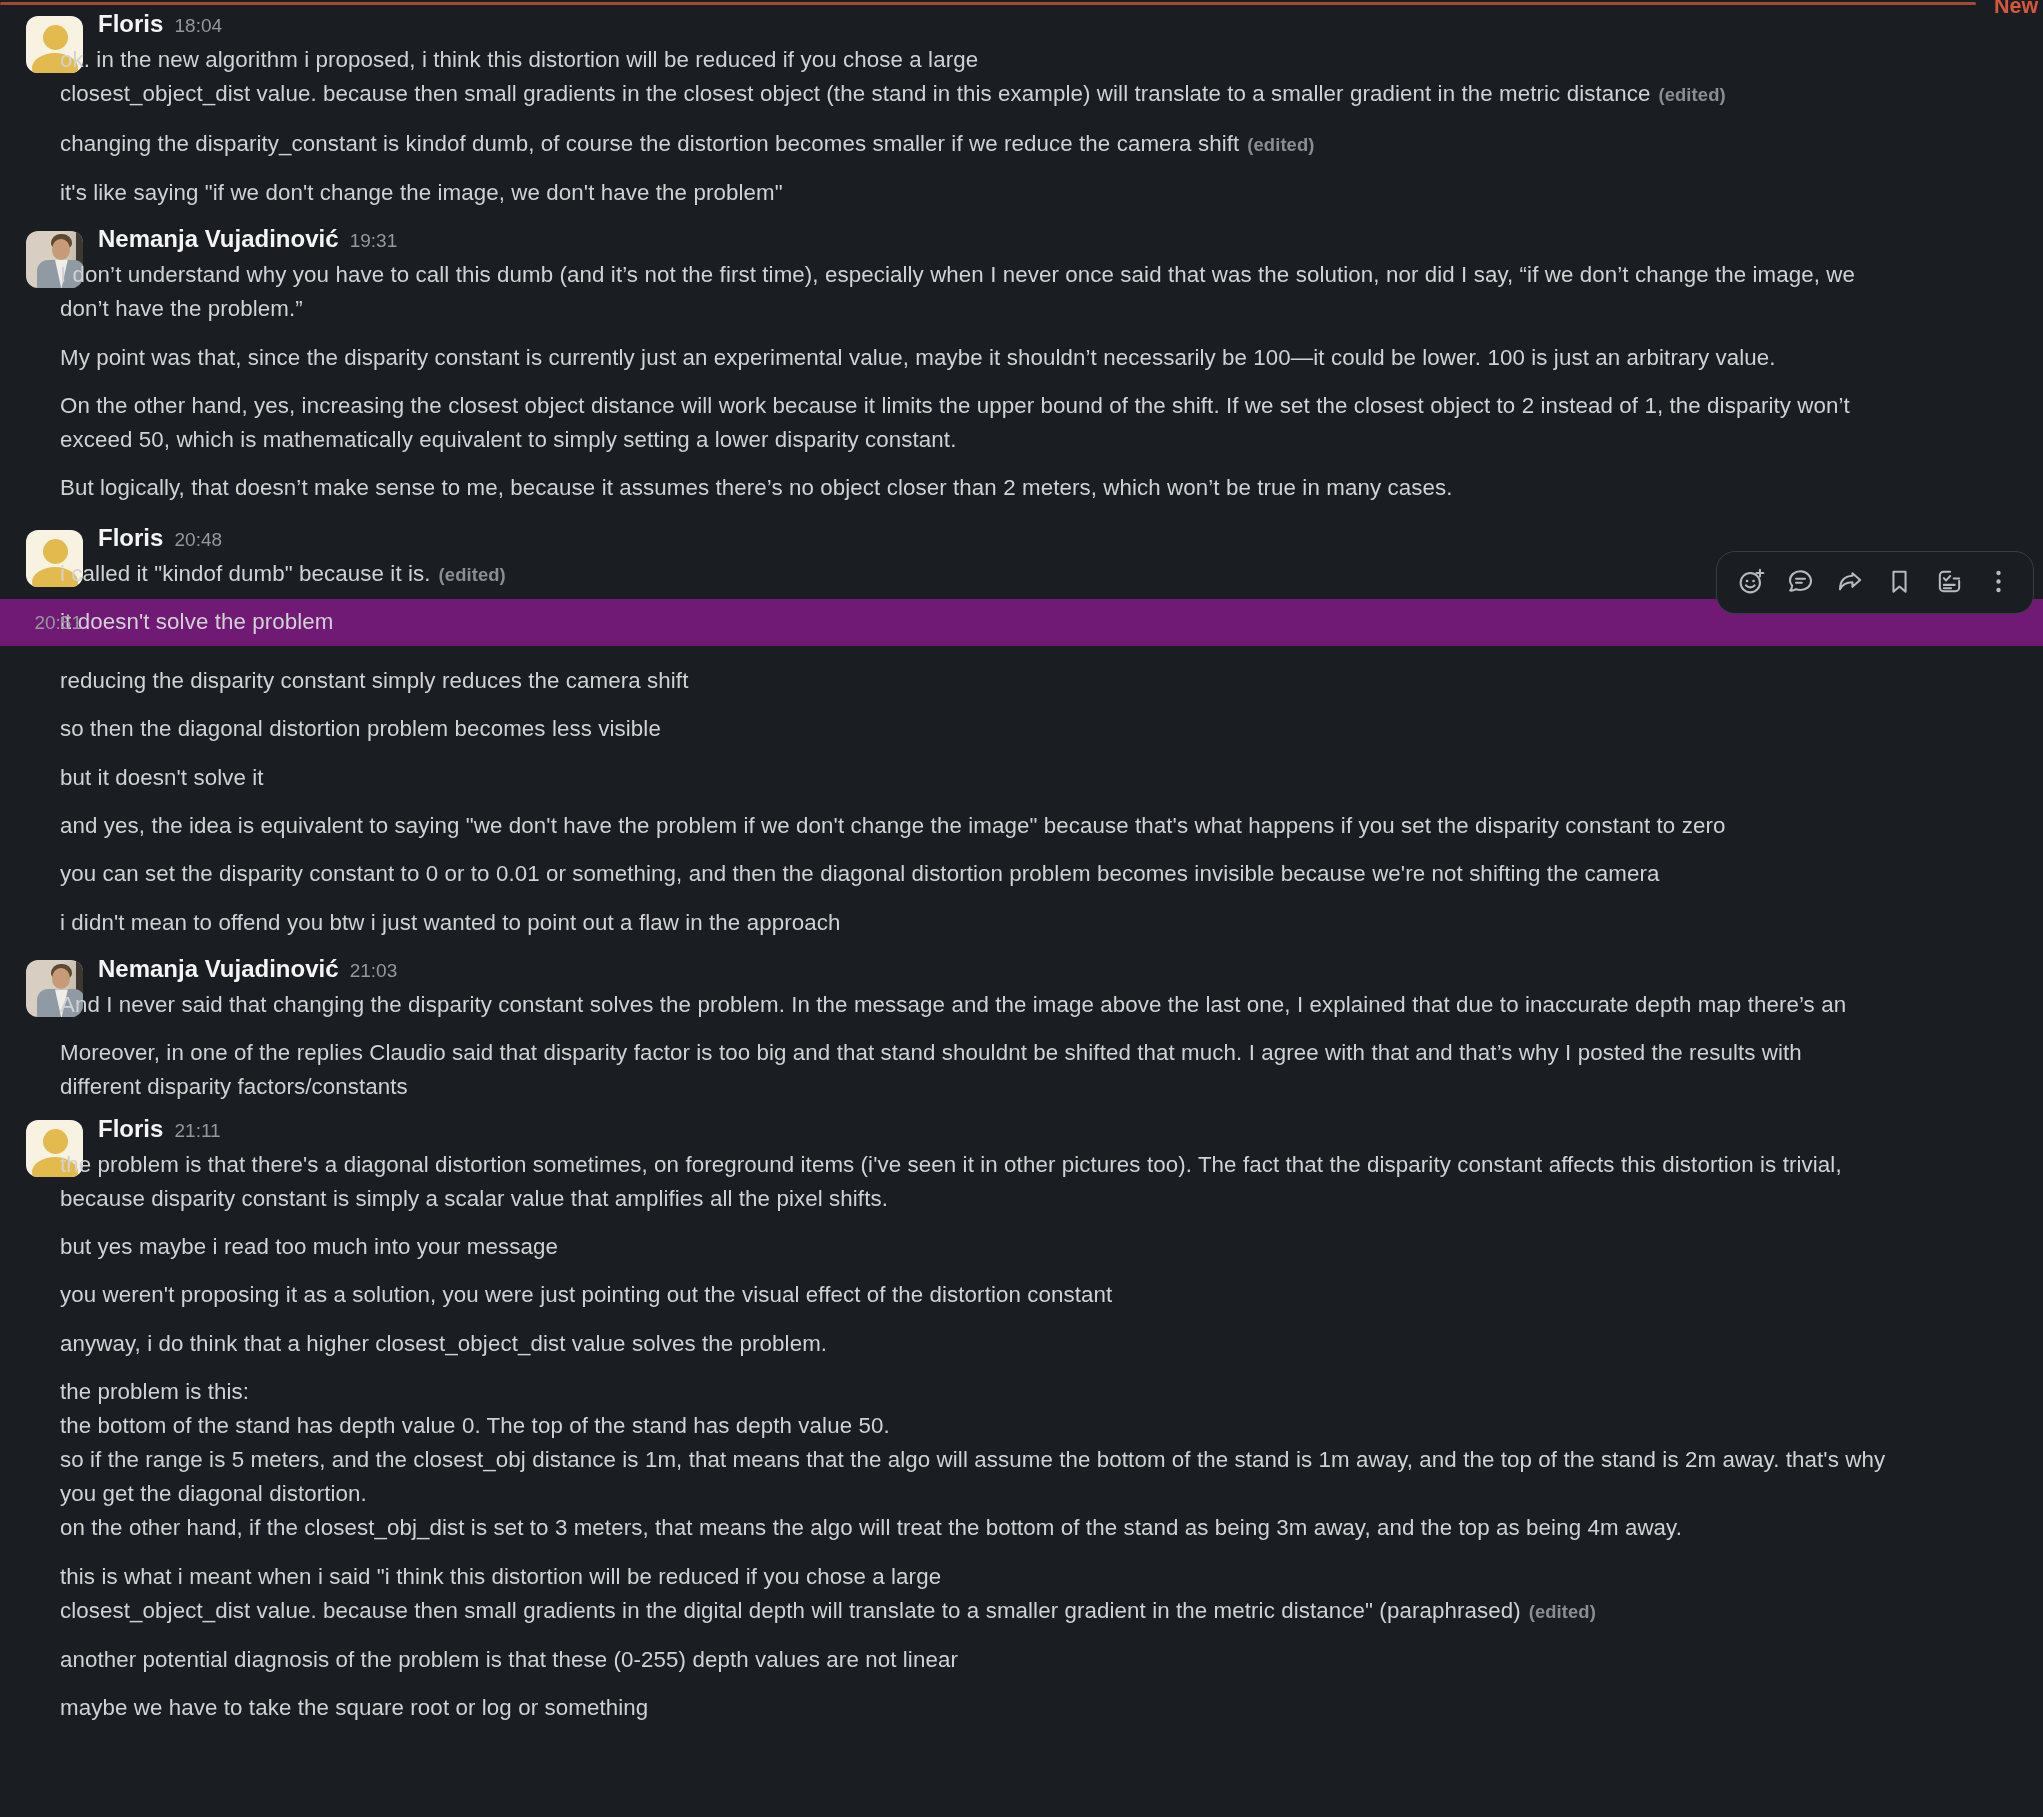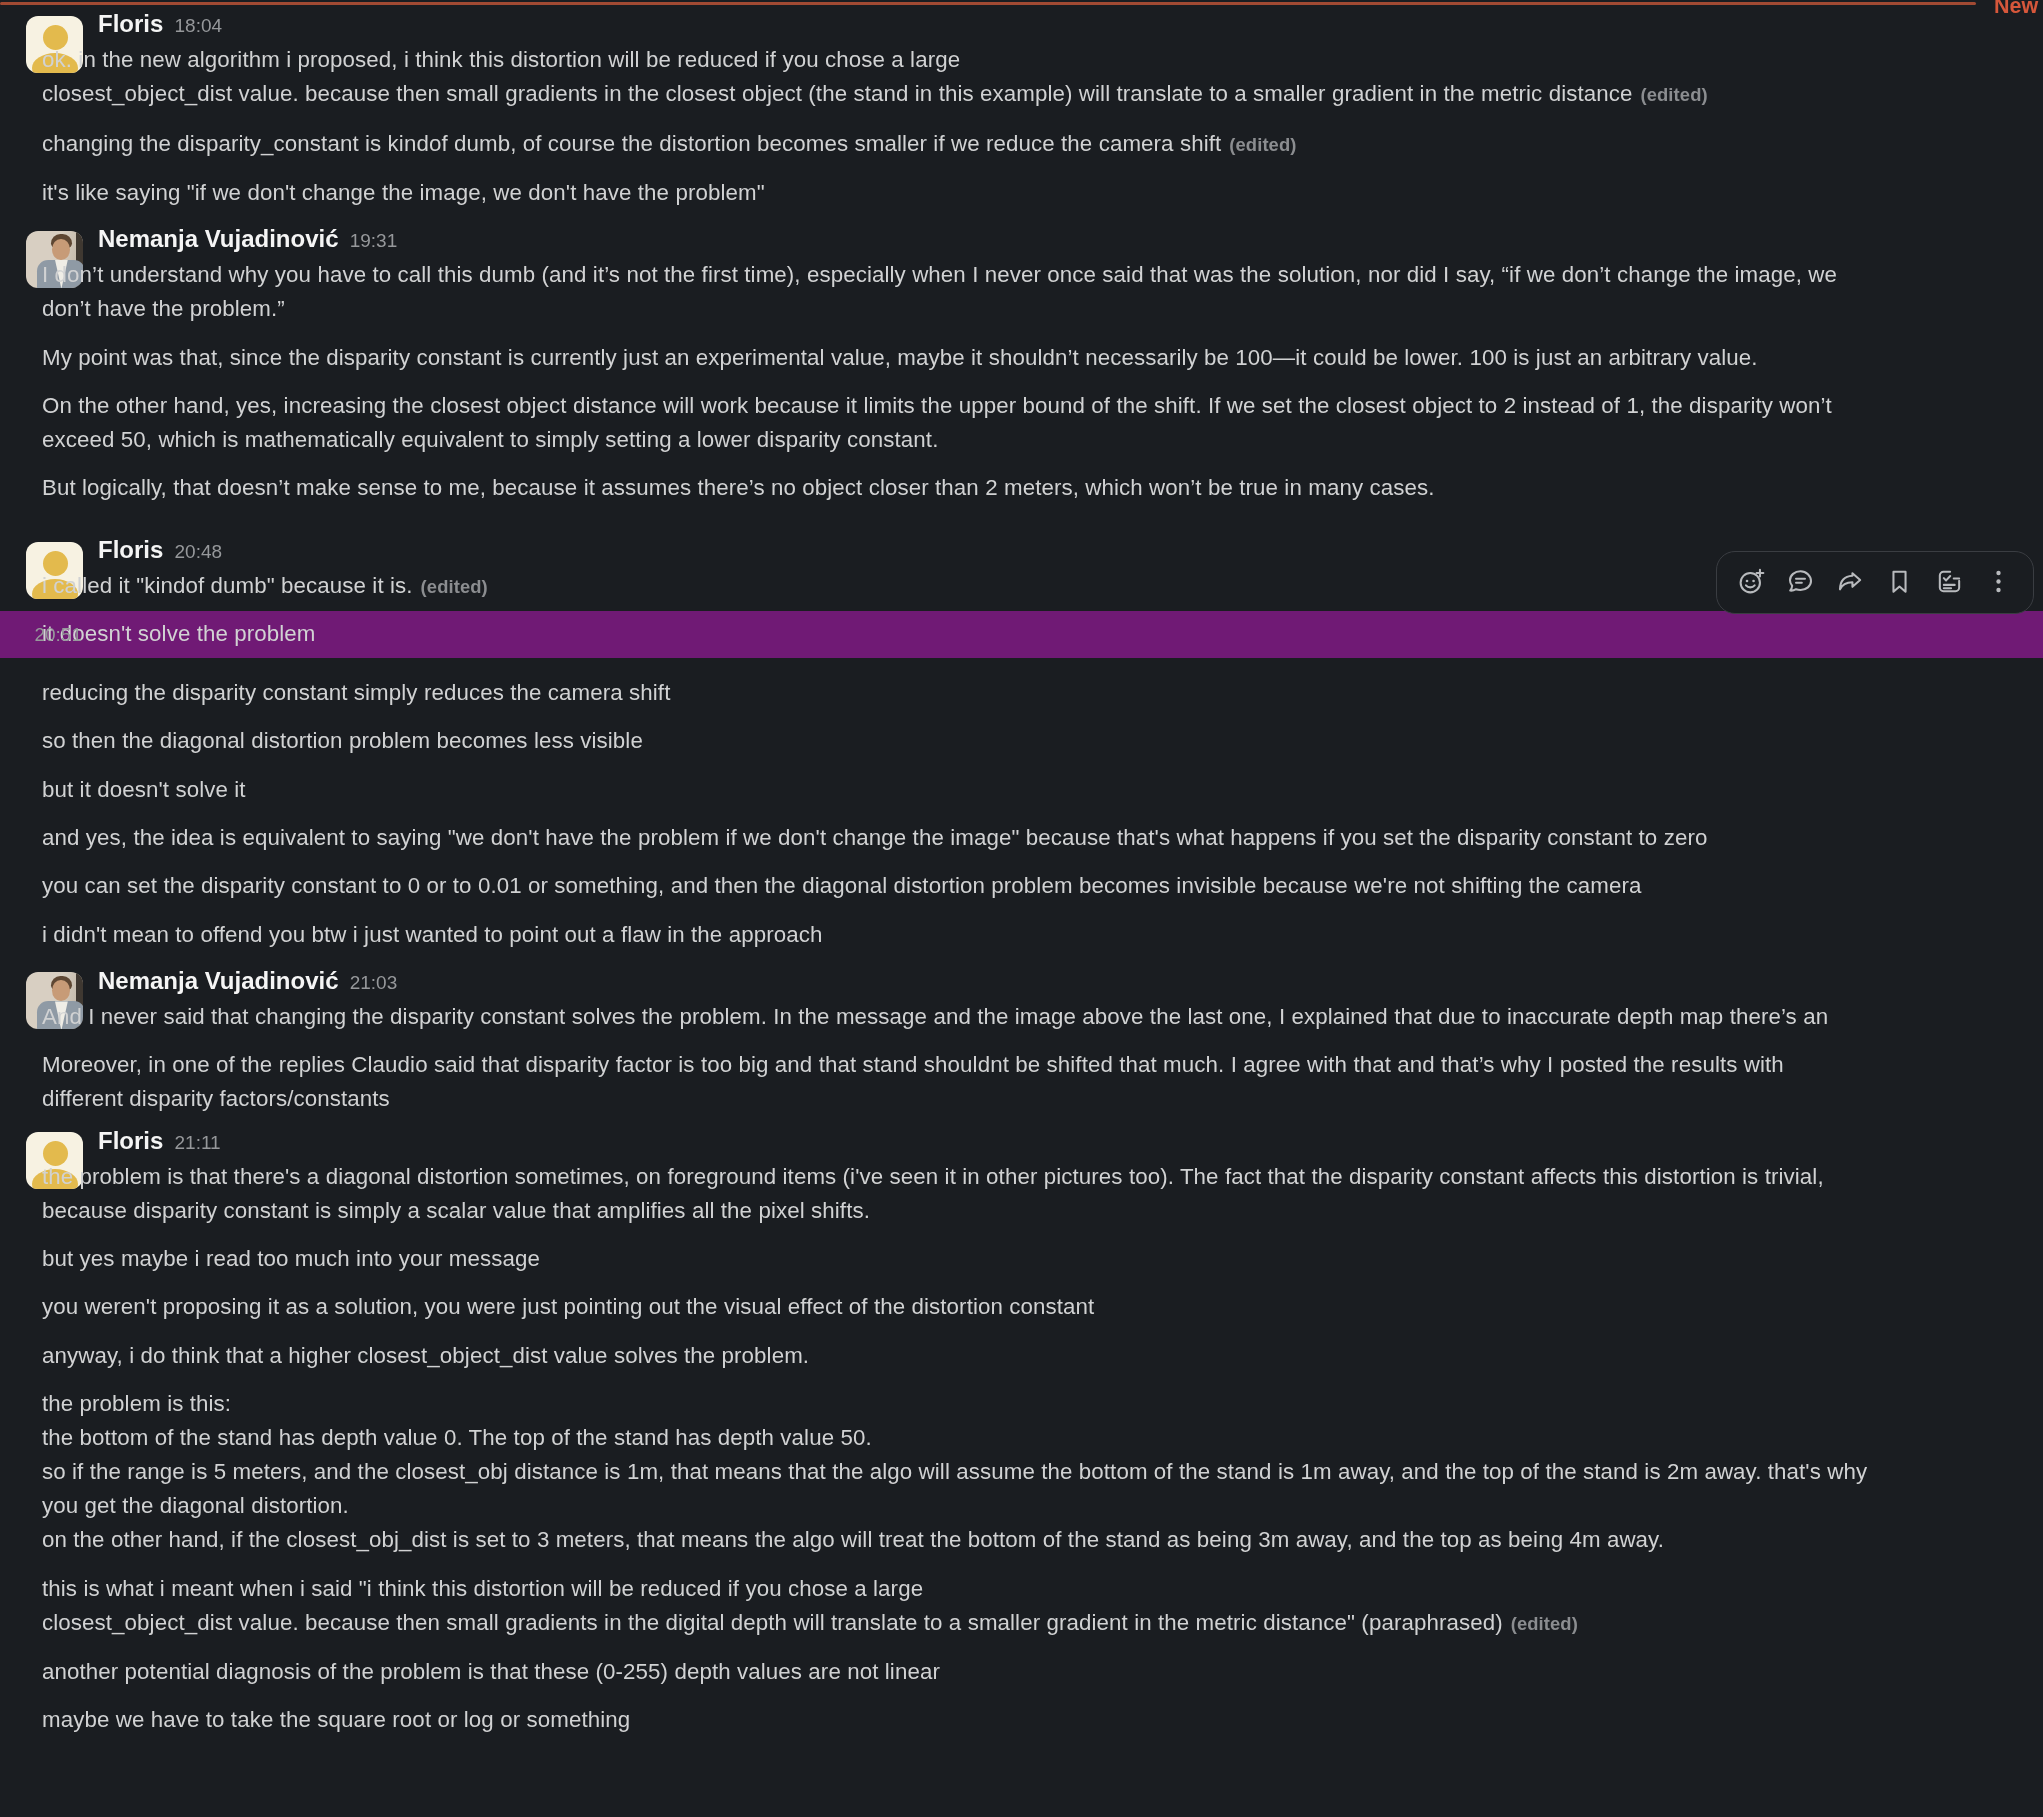--- a/index.html
+++ b/index.html
@@ -16,21 +16,21 @@
     position:absolute;top:2.4px;left:0;right:67px;height:2.4px;
     background:#a14a33;border-radius:1.6px;
   }
   .new-divider-label{
     position:absolute;top:-5.6px;right:4.8px;
     color:#d6573b;font-weight:bold;font-size:21.5px;line-height:24px;
   }
   
   .message-list{padding-top:14.4px;}
   .group{position:relative;margin-bottom:19px;}
-  .group:nth-child(2){margin-bottom:35px;}
+  .group:nth-child(2){margin-bottom:23px;}
   .group:nth-child(4){margin-bottom:12px;}
   .avatar{
     position:absolute;left:26px;top:1.6px;width:57px;height:57px;
     border-radius:12px;overflow:hidden;cursor:pointer;
   }
   
   .av-default{background:#f7f2e2;}
   .fd-head{position:absolute;left:50%;top:8.8px;width:25px;height:25px;margin-left:-12px;
     border-radius:50%;background:#e3ba4d;}
   .fd-body{position:absolute;left:50%;bottom:-9.6px;width:46px;height:30px;margin-left:-23px;
@@ -41,21 +41,21 @@
   .np-hair{position:absolute;left:25px;top:3.2px;width:21px;height:14.4px;border-radius:9.6px 9.6px 4.8px 4.8px;background:#5e4733;}
   .np-head{position:absolute;left:26px;top:8px;width:17.6px;height:21px;border-radius:50%;background:#c79b77;}
   .np-body{position:absolute;left:11.2px;top:29px;width:48px;height:32px;border-radius:11.2px 11.2px 0 0;background:#8f9aa5;}
   .np-shirt{position:absolute;left:29px;top:29px;width:12.8px;height:29px;background:#efede6;
     clip-path:polygon(50% 0,0 0,50% 100%,100% 0);}
   
   .g-header{padding-left:98px;height:29px;line-height:19px;white-space:nowrap;}
   .author{font-weight:bold;font-size:24px;color:#f5f5f5;cursor:pointer;}
   .ts{font-size:19px;color:#96989b;margin-left:11.2px;cursor:pointer;}
   
-  .msg{position:relative;padding-left:42px;margin-bottom:14.4px;}
+  .msg{position:relative;padding-left:60px;margin-bottom:14.4px;}
   .line{font-size:22.3px;line-height:34px;white-space:nowrap;letter-spacing:0.1px;}
   .edited{font-size:18.4px;color:#8b8d90;margin-left:8px;font-weight:bold;}
   .msg.hover{background:#701a75;padding-top:6.4px;padding-bottom:6.4px;margin-top:-8px;margin-bottom:18.4px;}
   .gutter-ts{position:absolute;left:29px;top:13.6px;width:53px;text-align:right;
     font-size:19px;color:#96989b;cursor:pointer;}
   
   .hover-toolbar{
     position:absolute;left:1716px;top:551px;width:318px;height:63px;
     background:#1a1d21;border:1.6px solid #3a3d42;border-radius:19px;
     box-sizing:border-box;display:flex;align-items:center;

